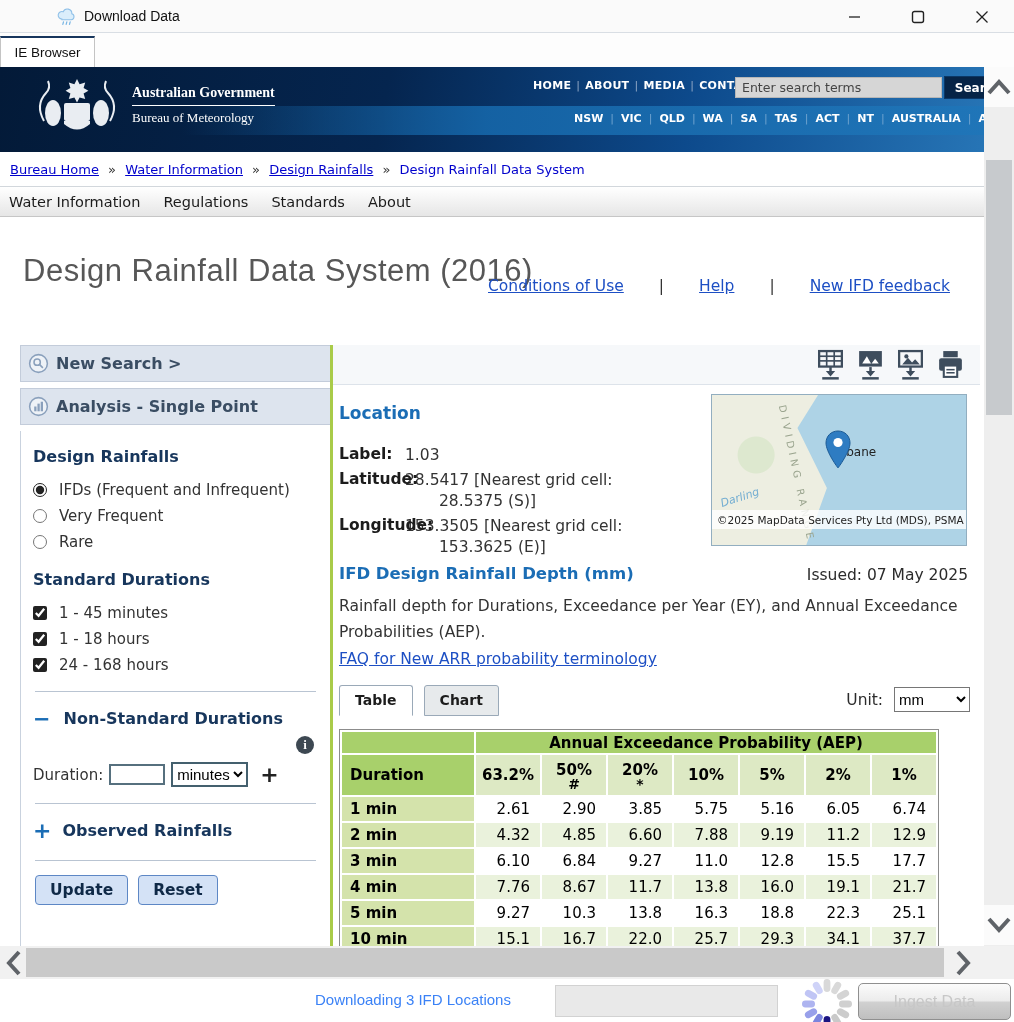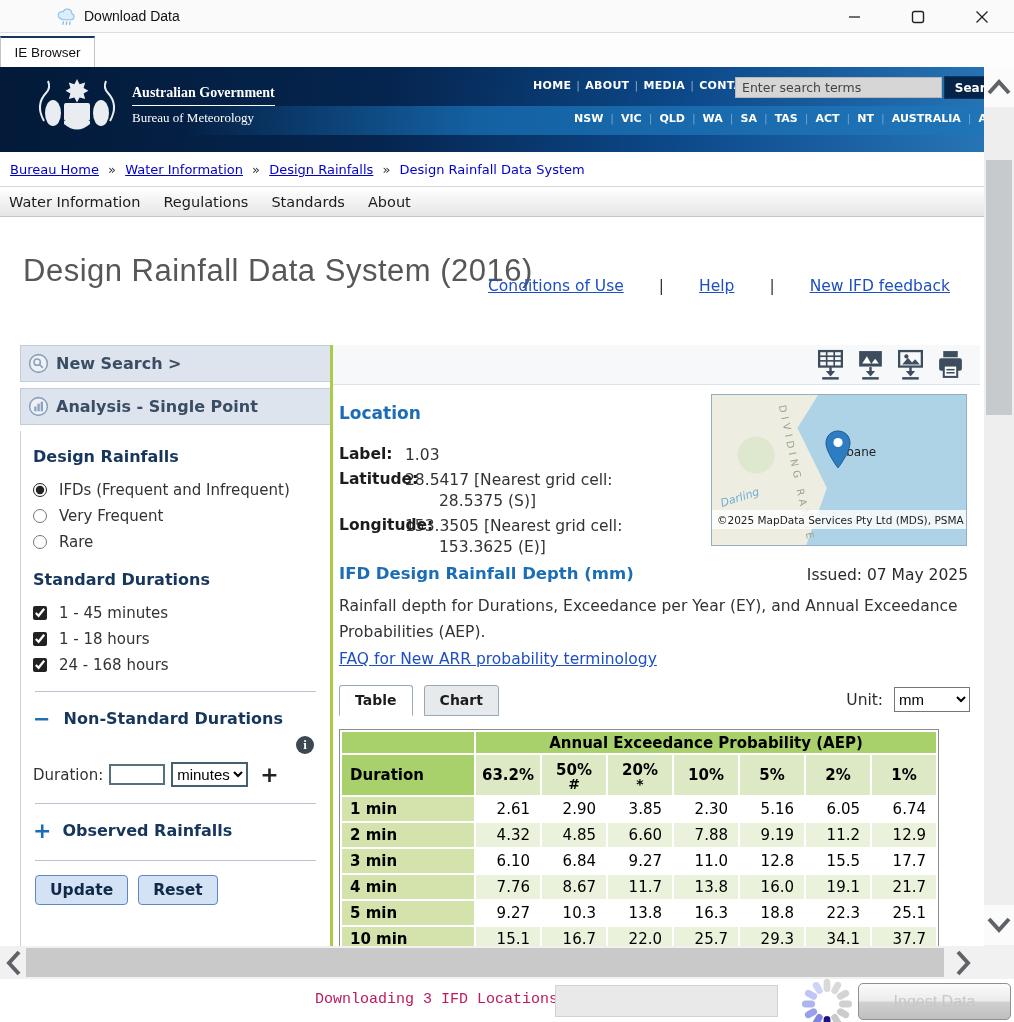--- a/index.html
+++ b/index.html
@@ -161,21 +161,21 @@
   .vs-thumb { position:absolute; left:2px; top:93px; width:26px; height:255px; background:#c7cacd; cursor:grab; }
   .hscroll { position:absolute; left:0; top:946px; width:1014px; height:33px; background:#f1f1f1; }
   .hs-left, .hs-right { position:absolute; top:0; width:26px; height:33px;
     display:flex; align-items:center; justify-content:center; cursor:pointer; }
   .hs-left { left:0; } .hs-right { left:950px; }
   .hs-thumb { position:absolute; left:26px; top:2px; width:918px; height:29px; background:#c9c9c9; cursor:grab; }
 
   
   .statusbar { position:absolute; left:0; top:979px; width:1014px; height:43px; background:#fff;
     font-family:"Liberation Sans",sans-serif; }
-  .status-msg { position:absolute; left:315px; top:12px; font-size:15px; color:#be185d;font-family:Liberation Mono, monospace; }
+  .status-msg { position:absolute; left:315px; top:12px; font-size:15px; color:#3b82f6; }
   .progress { position:absolute; left:555px; top:6px; width:223px; height:32px;
     background:#e9e9e9; border:1px solid #d2d2d2; }
   .spinner { position:absolute; left:799px; top:-3px; }
   .ingest-btn { position:absolute; left:858px; top:4px; width:153px; height:37px;
     border:1px solid #8f8f8f; border-radius:5px; color:#c7c7c7; font-size:16px;
     font-family:Liberation Sans, sans-serif;
     background:linear-gradient(#fbfbfb 0%,#ececec 47%,#d0d0d0 53%,#bfbfbf 100%); }
 </style>
 </head>
 <body>
@@ -445,21 +445,21 @@
               <div class="pct">1%</div>
             </th>
           </tr>
       </thead>
       <tbody id="table-body">
           <tr>
             <th class="dur-cell">1 min</th>
             <td class="val-cell">2.61</td>
             <td class="val-cell">2.90</td>
             <td class="val-cell">3.85</td>
-            <td class="val-cell">2.30</td>
+            <td class="val-cell">5.75</td>
             <td class="val-cell">5.16</td>
             <td class="val-cell">6.05</td>
             <td class="val-cell">6.74</td>
           </tr>
           <tr class="alt">
             <th class="dur-cell">2 min</th>
             <td class="val-cell">4.32</td>
             <td class="val-cell">4.85</td>
             <td class="val-cell">6.60</td>
             <td class="val-cell">7.88</td>

